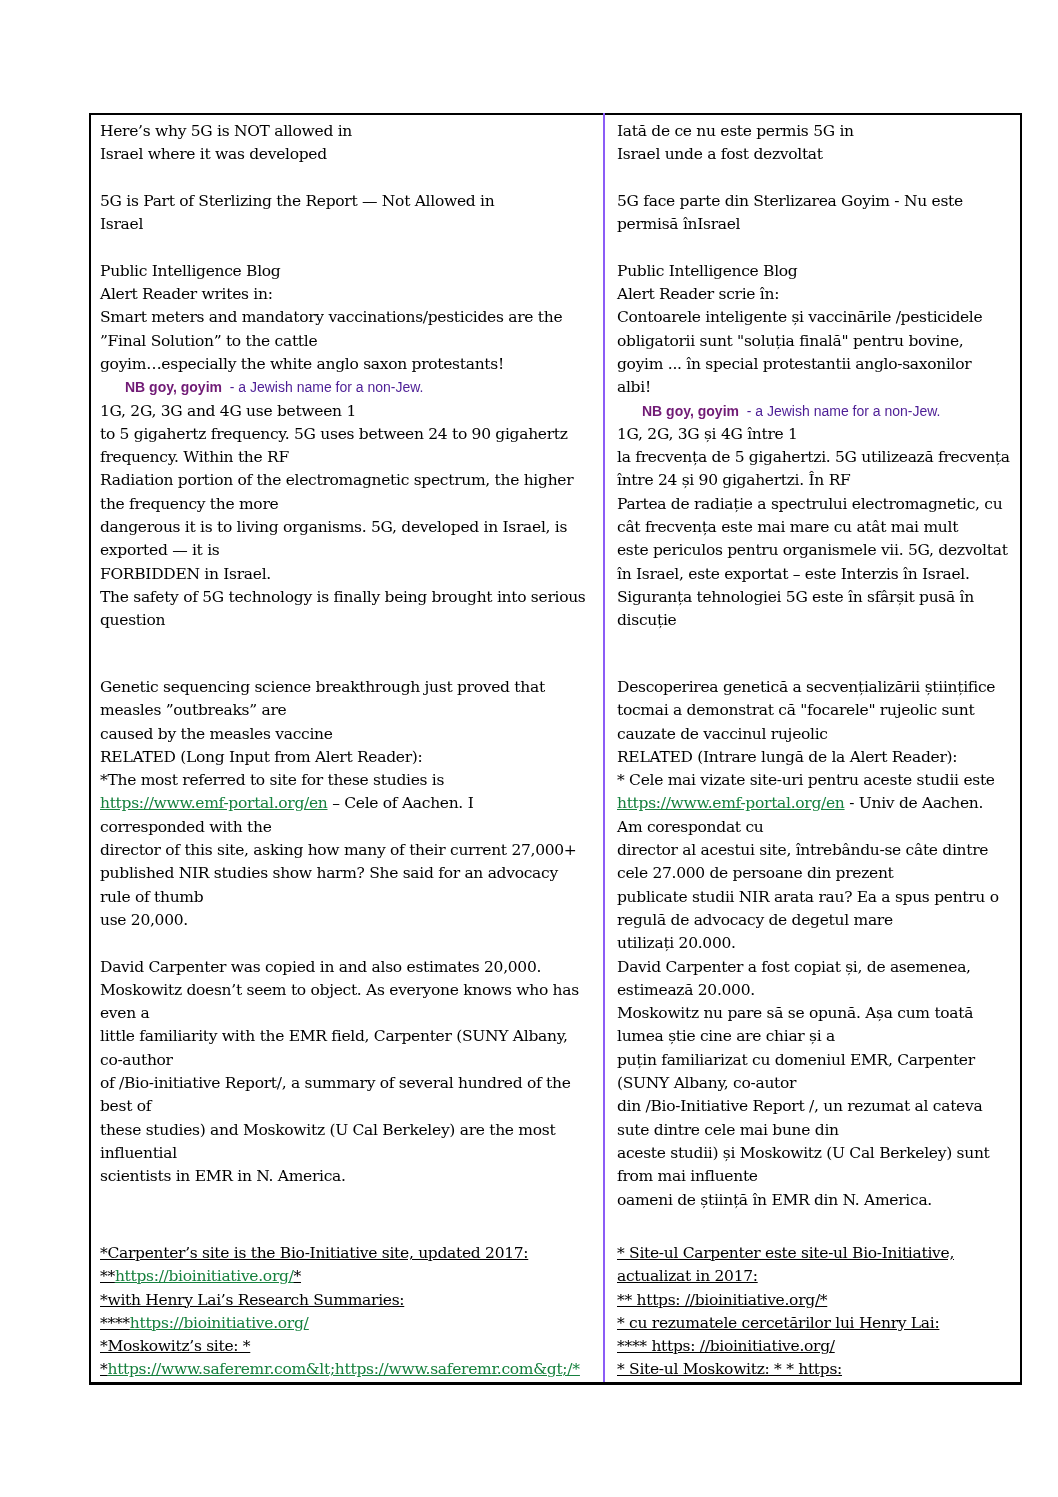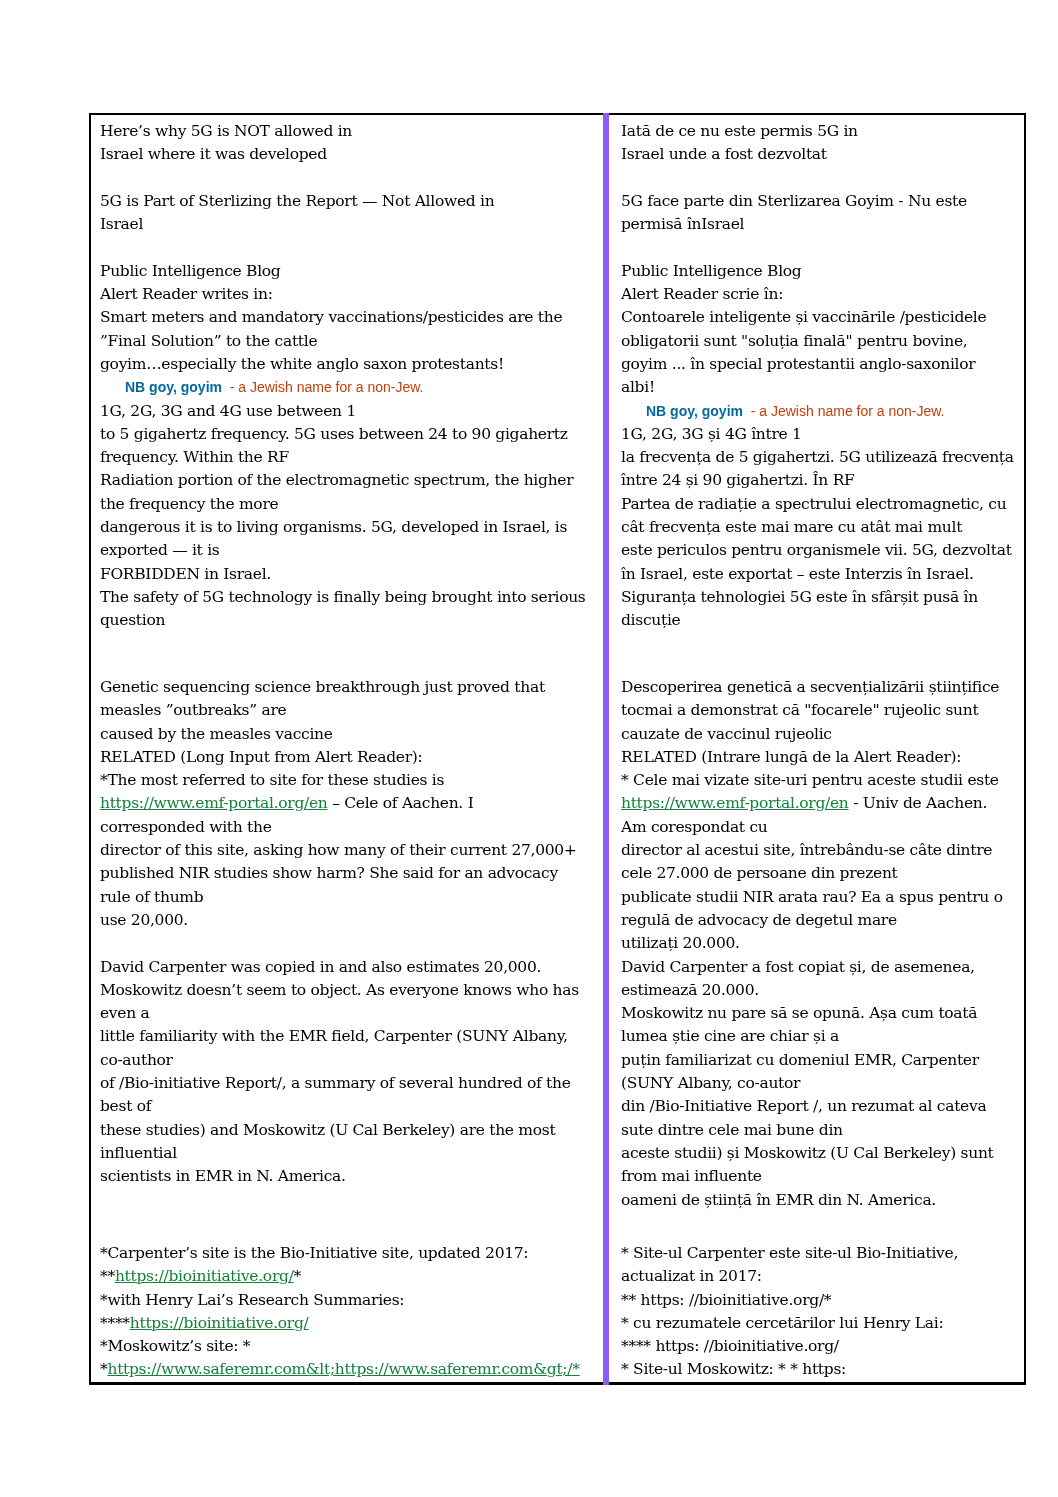--- a/index.html
+++ b/index.html
@@ -29,45 +29,45 @@
   table.doc-table {
     border: 2px solid #000000;
     border-bottom-width: 3px;
   }
   td.cell {
     vertical-align: top;
     padding: 5px 8px 0 9px;
     overflow: hidden;
   }
   td.cell.left  { width: 495px; }
-  td.cell.right { width: 395px; border-left: 6px solid #8b5cf6; padding-left: 12px; }
+  td.cell.right { width: 395px; border-left: 2px solid #8b5cf6; padding-left: 12px; }
   tr.row-1 { height: 557px; }
   tr.row-2 { height: 566px; }
-  tr.row-3 { height: 142px; }
+  tr.row-3 { height: 142px; text-decoration: underline; }
   .line {
     font-size: 15.5px;
     line-height: 23.3px;
     min-height: 23.3px;
     letter-spacing: -0.3px;
     white-space: pre;
   }
   .seg-plain { color: #000000; }
   .seg-link  { color: #15803d; text-decoration: underline; }
   .seg-red-bold {
     font-family: "Liberation Sans", sans-serif;
     font-size: 14px;
     font-weight: bold;
-    color: #0369a1;
+    color: #701a75;
     letter-spacing: 0;
     padding-left: 25px;
   }
   .seg-red {
     font-family: "Liberation Sans", sans-serif;
     font-size: 14px;
-    color: #c2410c;
+    color: #4c1d95;
     letter-spacing: 0;
   }
 </style>
 </head>
 <body>
 
 <div class="page">
   <table class="doc-table">
     <tbody id="table-body">
         <tr class="row-1">

